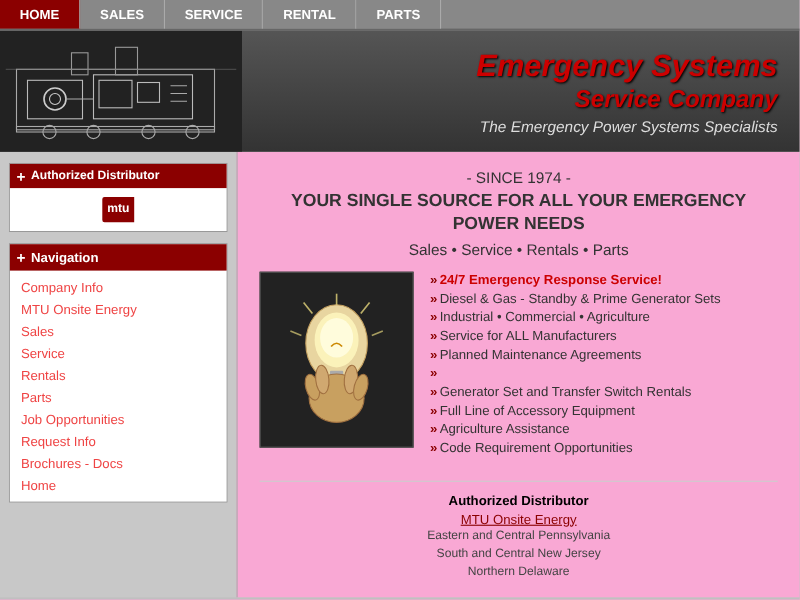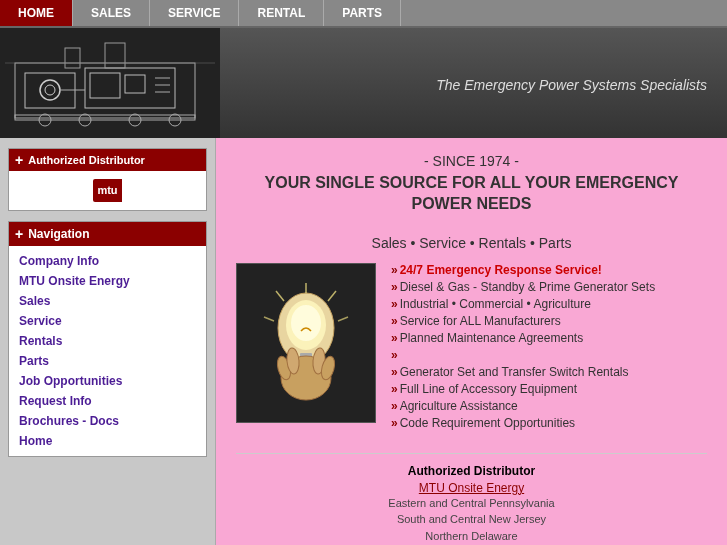--- a/index.html
+++ b/index.html
@@ -171,26 +171,25 @@
       align-items: center;
       gap: 5px;
     }
     .nav-links {
       padding: 6px 10px;
       display: flex;
       flex-direction: column;
       gap: 2px;
     }
     .nav-link {
-      color: #4c1d95;
+      color: #ef4444;
       font-size: 12px;
       cursor: pointer;
       padding: 2px 0;
       text-decoration: none;
-      font-weight: bold;
     }
 
     
     #main-content {
       flex: 1;
       background: #f9a8d4;
       border-left: 1px solid #aaa;
       padding: 15px 20px;
     }
 
@@ -201,21 +200,21 @@
     .content-header p.since {
       font-size: 14px;
       color: #333;
       margin-bottom: 4px;
     }
     .content-header p.tagline {
       font-size: 16px;
       font-weight: bold;
       color: #333;
       line-height: 1.3;
-      margin-bottom: 20px;
+      margin-bottom: 4px;
     }
     .content-header p.sub {
       font-size: 14px;
       color: #333;
     }
 
     .content-body {
       display: flex;
       gap: 15px;
       margin-bottom: 20px;
@@ -312,20 +311,22 @@
       <circle cx="80" cy="87" r="6" fill="none" stroke="#aaa" stroke-width="1"></circle>
       <circle cx="130" cy="87" r="6" fill="none" stroke="#aaa" stroke-width="1"></circle>
       <circle cx="170" cy="87" r="6" fill="none" stroke="#aaa" stroke-width="1"></circle>
 
       <rect x="60" y="15" width="15" height="20" fill="none" stroke="#999" stroke-width="1"></rect>
       <rect x="100" y="10" width="20" height="25" fill="none" stroke="#999" stroke-width="1"></rect>
       <line x1="0" y1="30" x2="210" y2="30" stroke="#777" stroke-width="0.5"></line>
     </svg>
   </div>
   <div id="banner-title">
+    <h1>Emergency Systems</h1>
+    <h2>Service Company</h2>
     <p>The Emergency Power  Systems Specialists</p>
   </div>
 </div>
 
 <div id="main-layout">
 
   <div id="sidebar">
 
     <div class="sidebar-box">
       <div class="sidebar-box-header">

